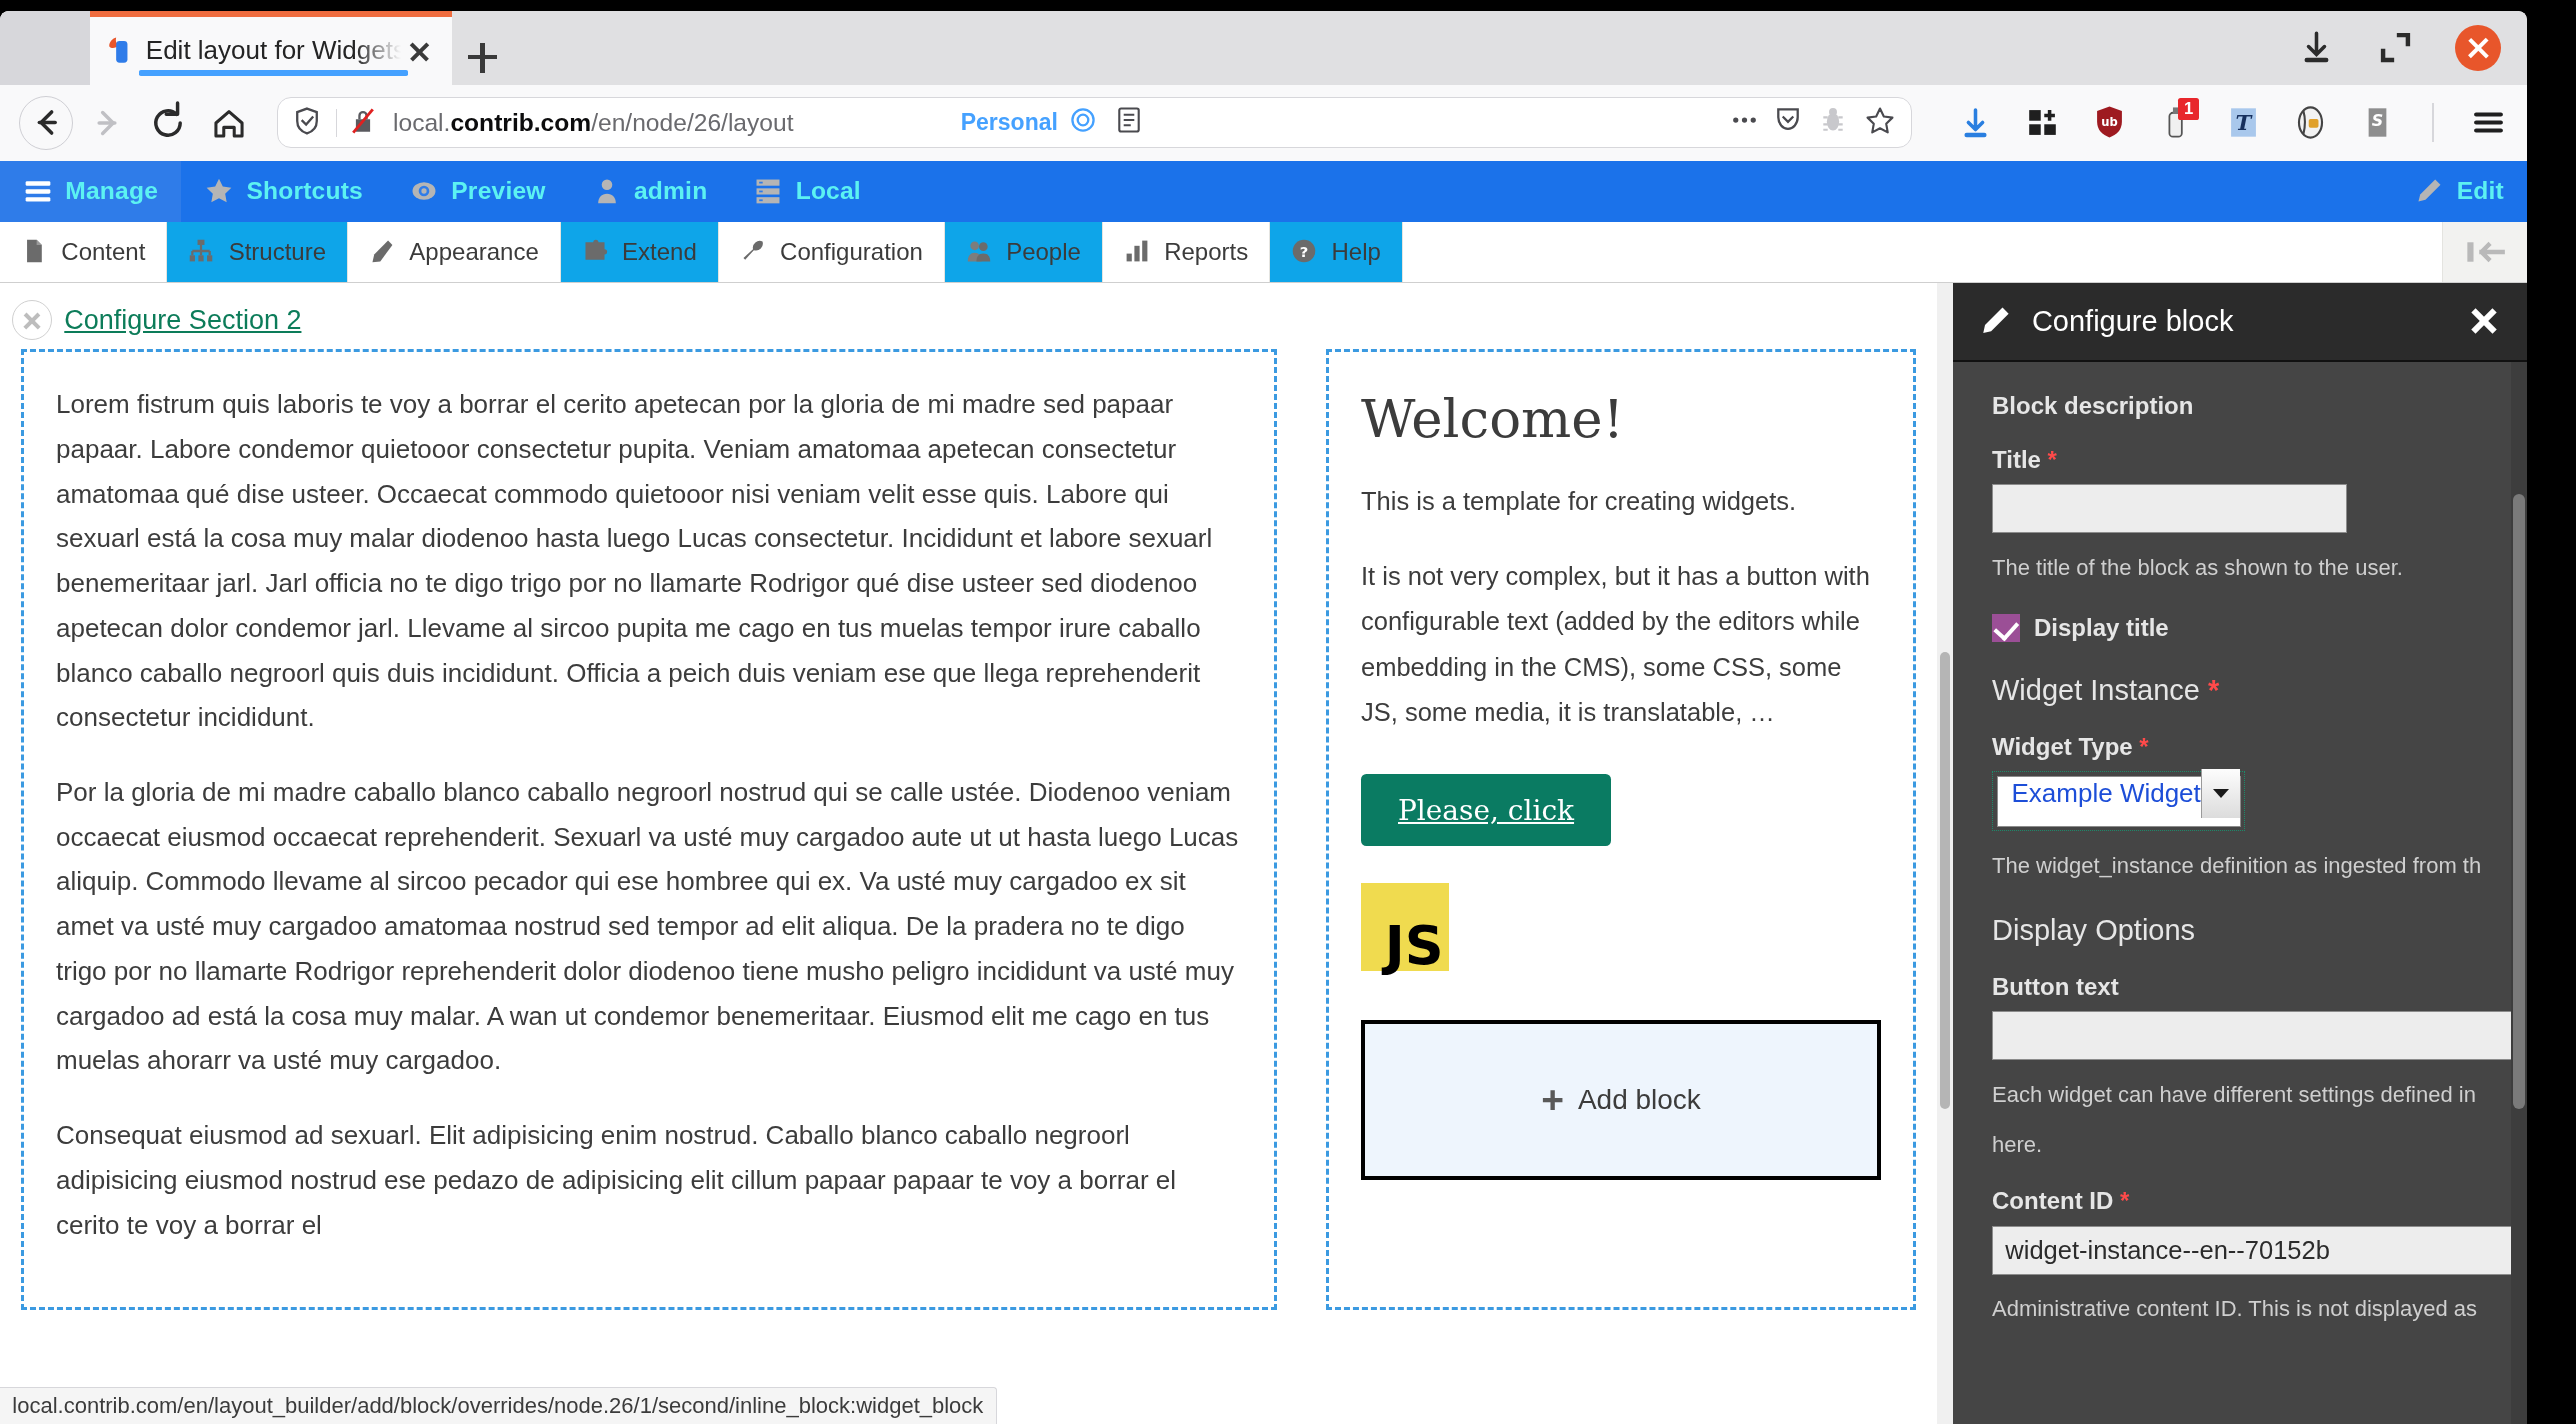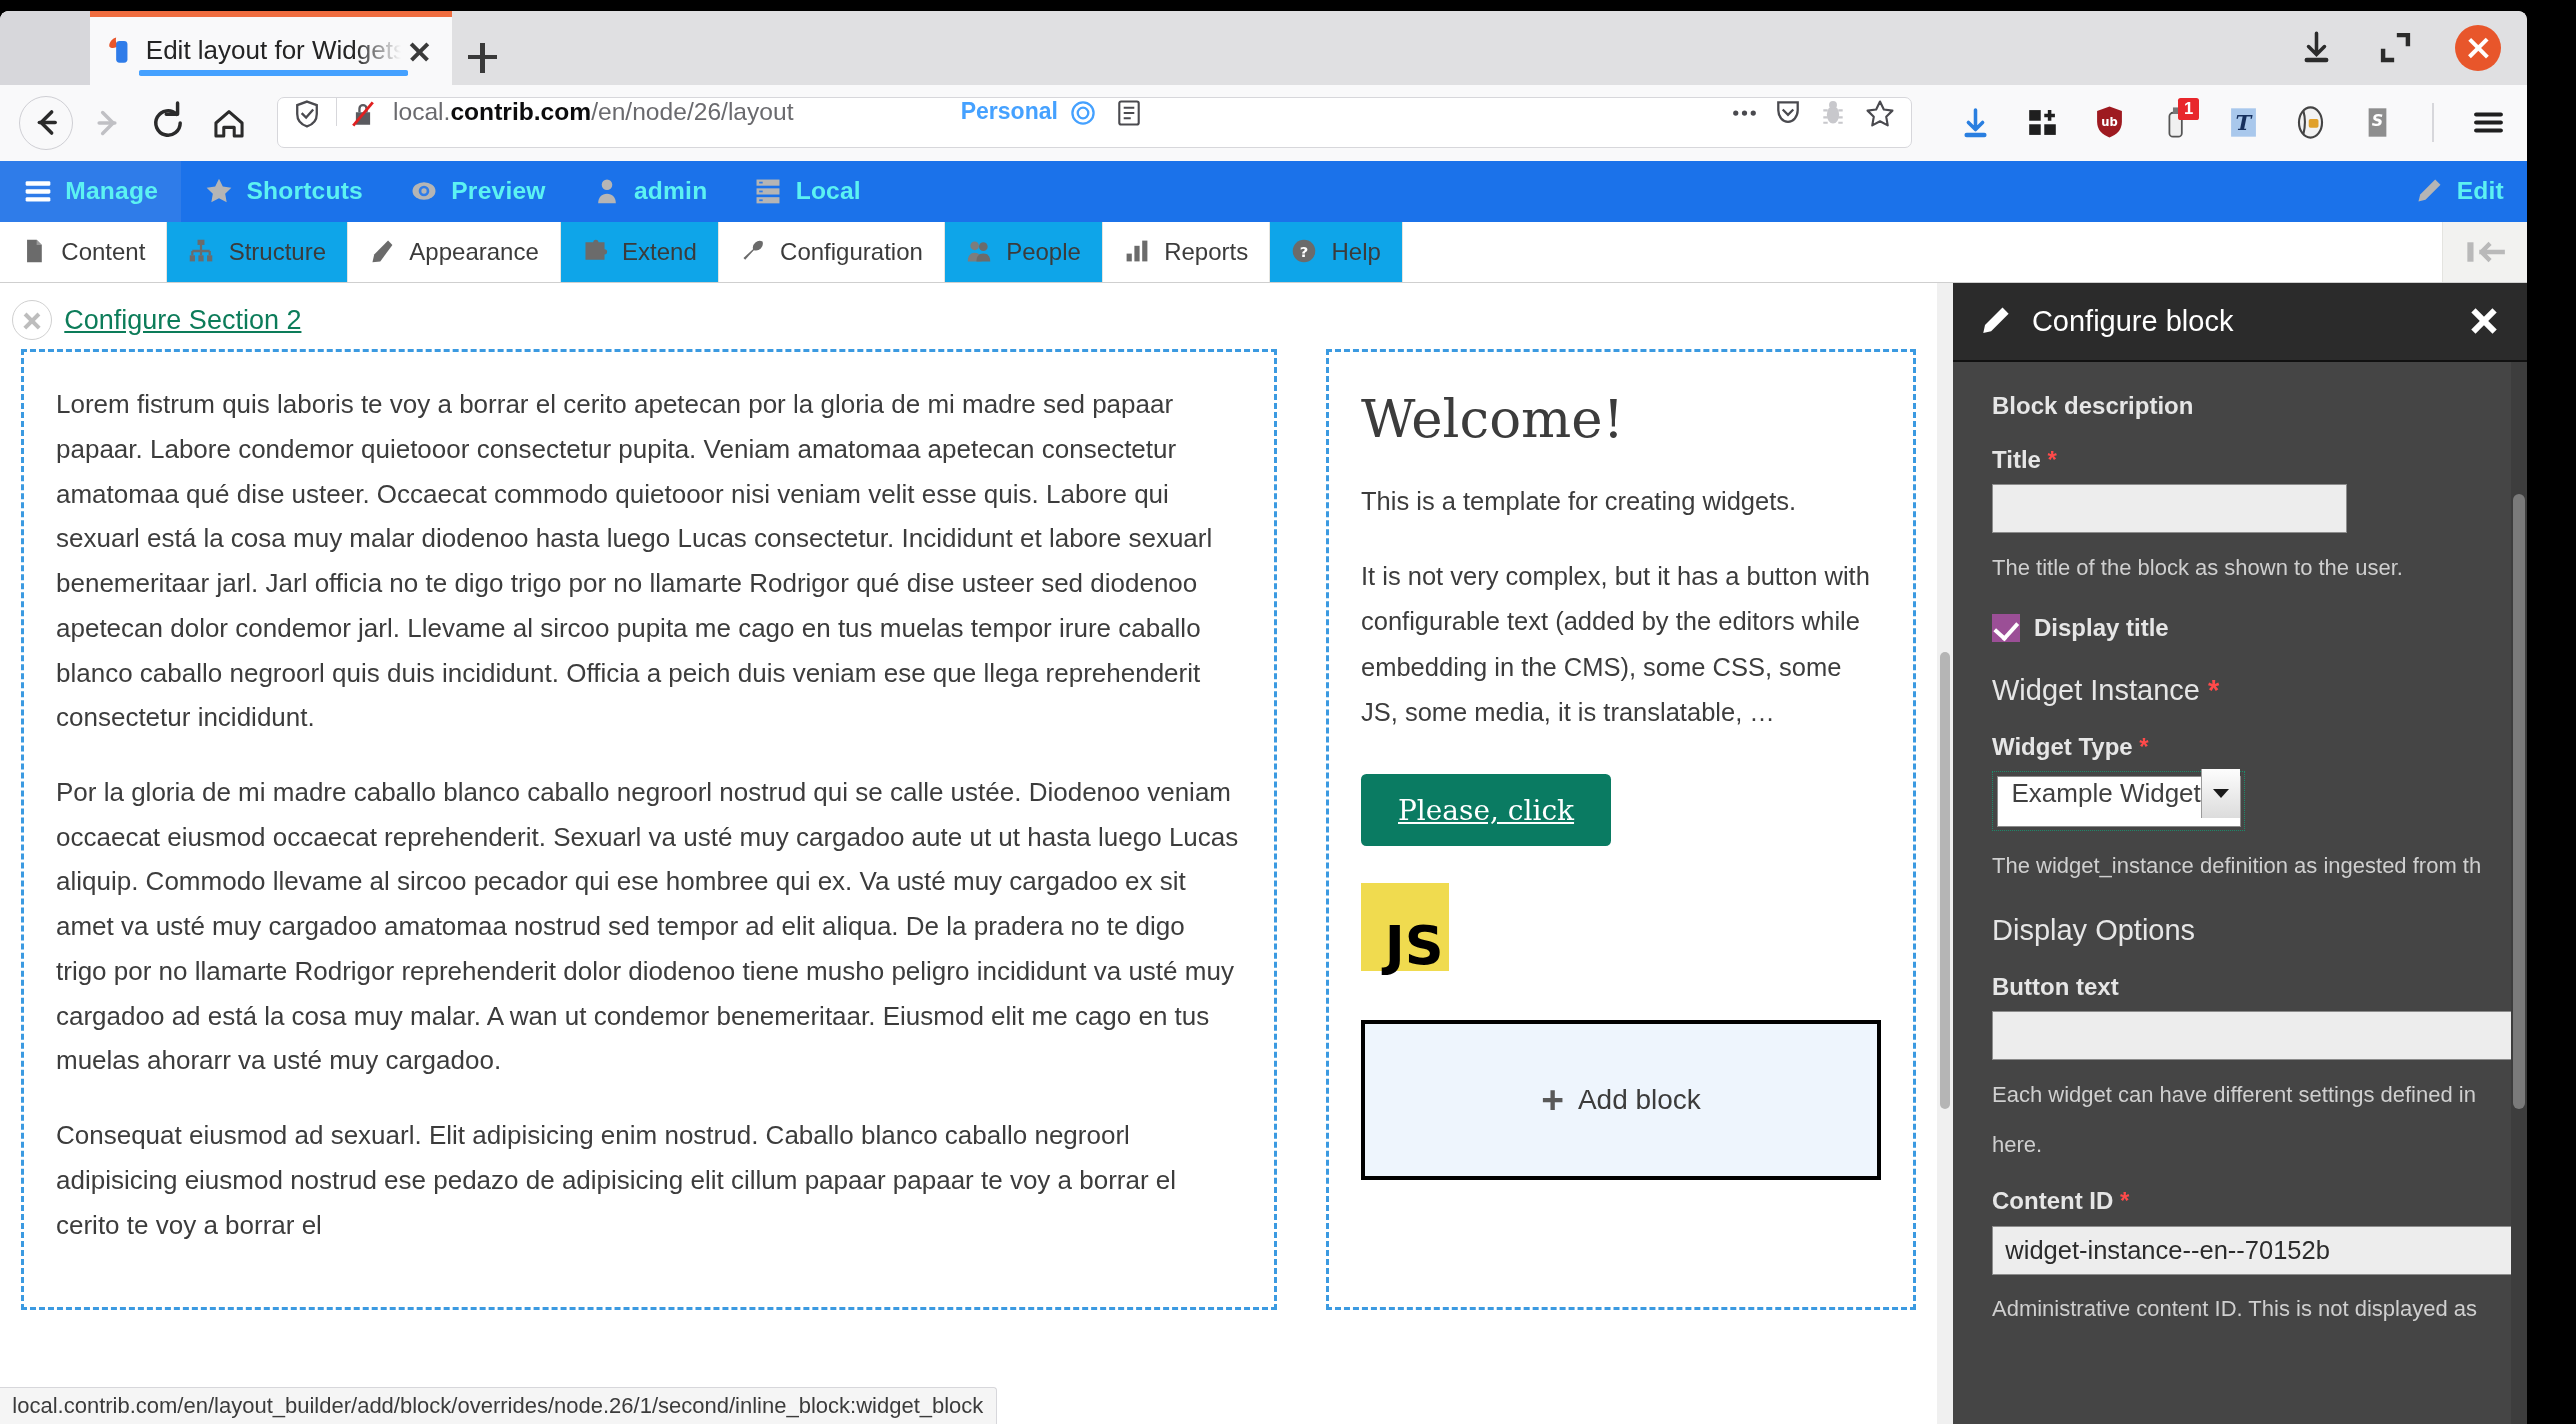--- a/index.html
+++ b/index.html
@@ -75,22 +75,22 @@
 
   
   .navbar {
     height: 76px; background:#f9f9fa; display:flex; align-items:center;
     padding: 0 19.3px; gap: 7px;
   }
   .navbtn { width: 54px; height: 54px; position: relative; flex:none; }
   .navbtn.circled { border: 1.8px solid #cfcfd4; border-radius: 50%; }
   .urlbar {
     flex: 1; height: 51px; margin: 0 14px;
-    background: #fff; border: 0.9px solid #d7d7db; border-radius: 7px;
-    display: flex; align-items: flex-start; padding: 0 12.3px; gap: 10.5px;
+    background: #fff; border: 0.9px solid #d7d7db; border-radius: 14px;
+    display: flex; align-items: center; padding: 0 12.3px; gap: 10.5px;
   }
   .urlbar .sep { width:0.9px; height:28px; background:#d7d7db; }
   .url-text { font-size: 24.6px; color:#6a6a6e; flex:1; white-space:nowrap; }
   .url-text b { color:#0c0c0d; font-weight:700; }
   .personal { font-size: 23px; color:#45a1ff; font-weight:600; }
   .ubicon { width:35px;height:35px;position:relative;flex:none; }
   .toolbar-right { display:flex; align-items:center; gap:28px; padding-left:23px; }
   .ext-icon { width: 39px; height: 39px; position: relative; flex:none; }
   .vdiv { width:1.8px; height:39px; background:#d7d7db; margin:0 7px; }
 
@@ -241,21 +241,21 @@
   }
   .oc-check-lbl { font-size: 24px; font-weight:700; color:#e6e6e6; }
   .oc-h2 { font-size: 29px; color:#e6e6e6; margin-top: 32px; }
   .oc-select-wrap {
     margin-top: 10.5px; display:inline-block; padding: 3.5px;
     border: 1.8px dotted #1d8a6a;
   }
   .oc-select {
     height: 51px; background:#fff; border:0.9px solid #8c8c8c;
     display:flex; align-items:center; padding: 0 0 16px 14px;
-    font-size: 26px; color:#404040; min-width: 221px;
+    font-size: 26px; color:#1d4ed8; min-width: 221px;
   }
   .oc-select .arrow {
     margin-left:auto; width: 39px; height: 49px;
     background: linear-gradient(#fdfdfd,#dcdcdc);
     border-left: 0.9px solid #9a9a9a;
     display:flex; align-items:center; justify-content:center;
   }
   .oc-select .arrow i {
     display:block; width:0;height:0;
     border-left: 8px solid transparent; border-right: 8px solid transparent;

